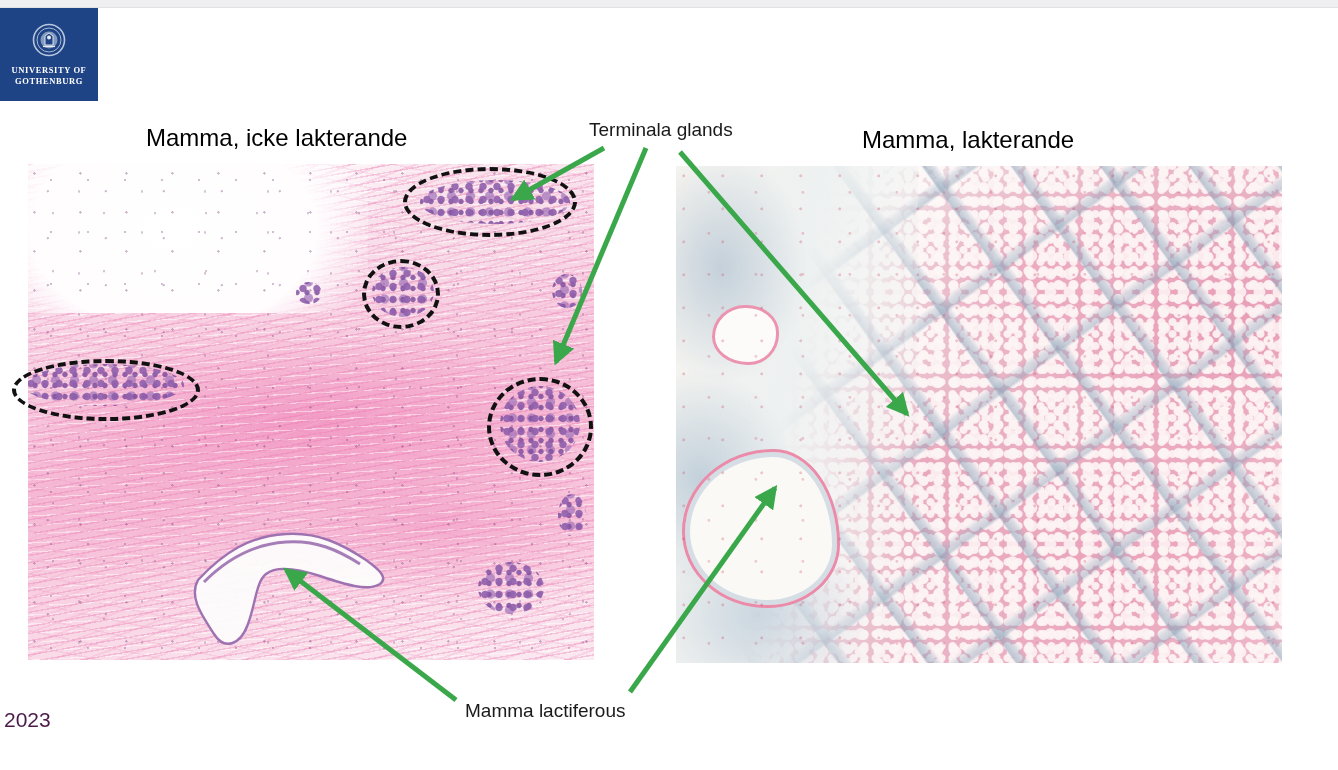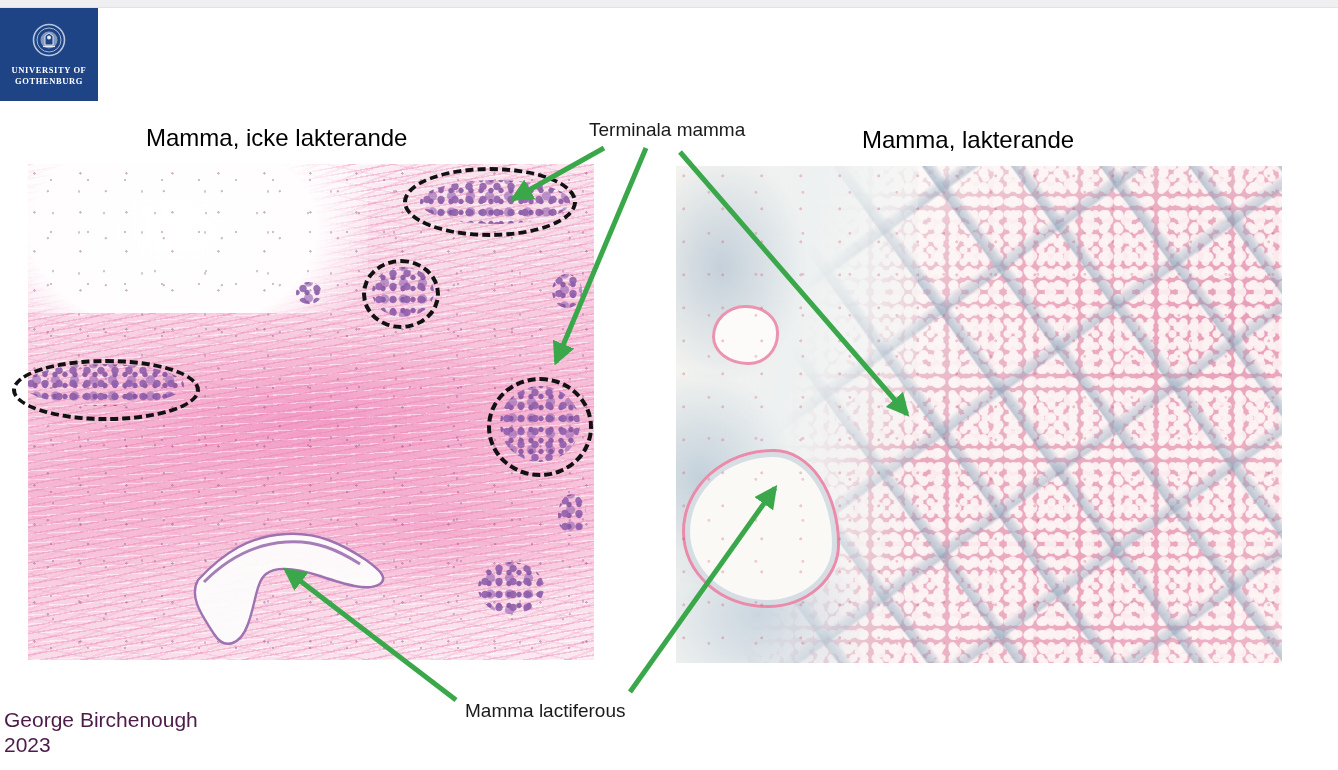--- a/index.html
+++ b/index.html
@@ -276,21 +276,21 @@
       </svg>
     </span>
     <span class="logo-text">UNIVERSITY OF
 GOTHENBURG</span>
   </div>
 
 
   <div class="caption caption-right">Mamma, lakterande</div>
   <div class="caption caption-left">Mamma, icke lakterande</div>
 
-  <div class="annot-label annot-terminala">Terminala mamma</div>
+  <div class="annot-label annot-terminala">Terminala glands</div>
   <div class="annot-label annot-ductus">Mamma lactiferous</div>
 
   <div class="panel panel-left">
     <div class="tissue he-base"></div>
     <div class="tissue he-fibers"></div>
     <div class="tissue he-fibers2"></div>
     <div class="he-top-white"></div>
     <div class="tissue he-speck"></div>
 
     <div class="lobule" style="left:392px; top:16px; width:150px; height:44px;"></div>
@@ -338,17 +338,16 @@
     <line x1="646" y1="148" x2="556" y2="362" stroke="#3aa84a" stroke-width="5" marker-end="url(#ah)"></line>
 
     <line x1="456" y1="700" x2="286" y2="570" stroke="#3aa84a" stroke-width="5" marker-end="url(#ah)"></line>
 
     <line x1="630" y1="692" x2="775" y2="488" stroke="#3aa84a" stroke-width="5" marker-end="url(#ah)"></line>
 
     <line x1="680" y1="152" x2="907" y2="414" stroke="#3aa84a" stroke-width="5" marker-end="url(#ah)"></line>
   </svg>
 
   <div class="footer">
-    <div>George Birchenough</div>
     <div>2023</div>
   </div>
 
 </div>
 
 </body></html>

